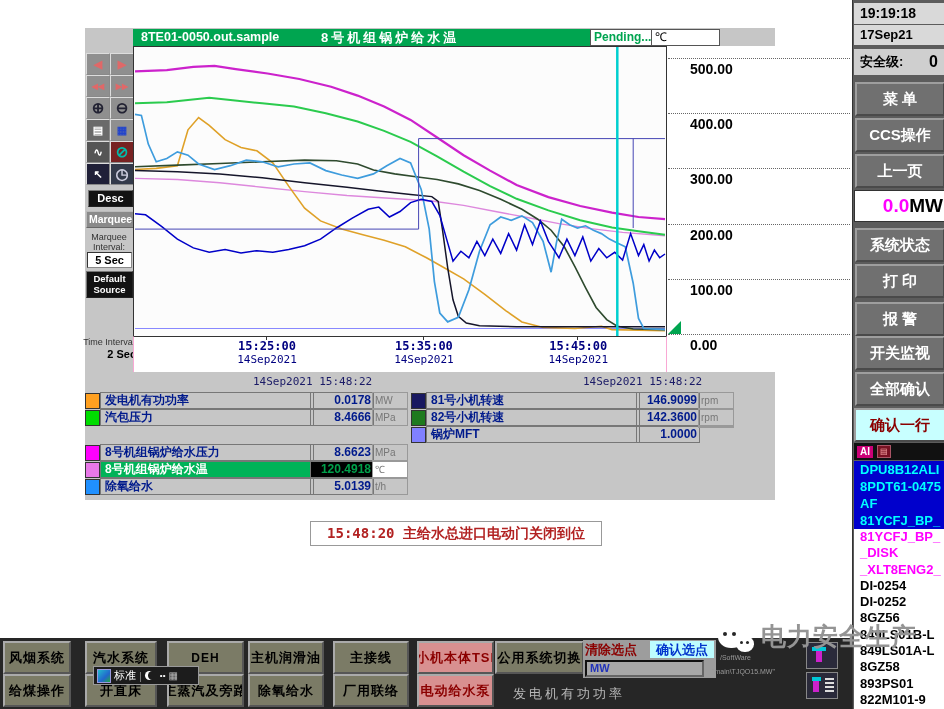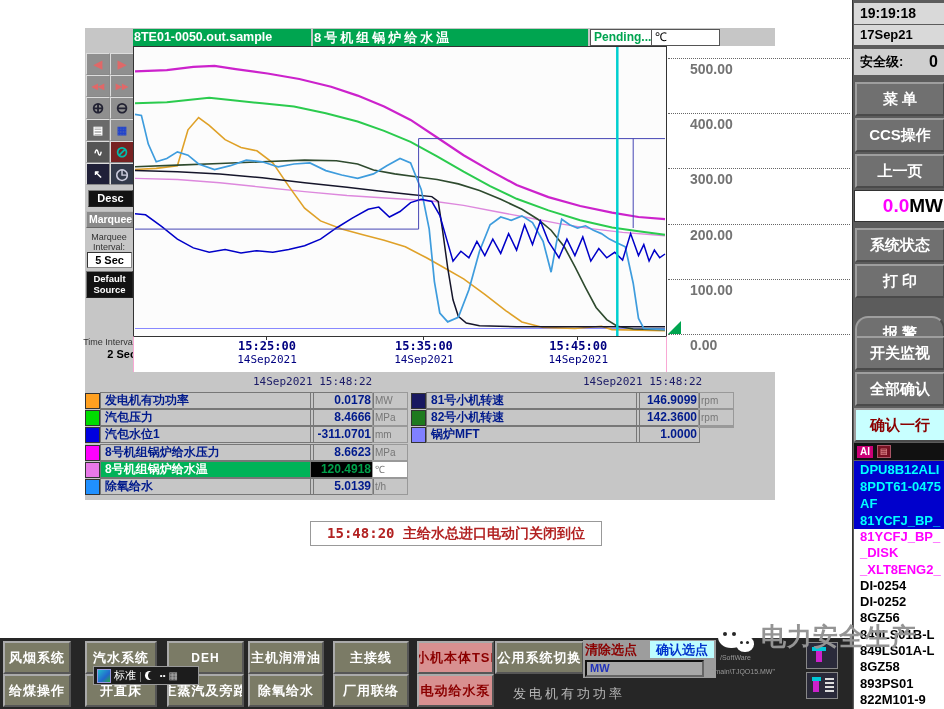--- a/index.html
+++ b/index.html
@@ -2,57 +2,57 @@
 <html><head>
 <meta charset="utf-8">
 <style>
   html,body{margin:0;padding:0;}
   body{width:944px;height:709px;position:relative;background:#fff;
        font-family:"Liberation Sans",sans-serif;overflow:hidden;}
   .abs{position:absolute;}
   
   .gray{background:#c6c6c6;}
   .titlebar{background:#00a550;color:#fff;font-weight:bold;font-size:13px;
-            line-height:17px;padding-left:1px;white-space:nowrap;overflow:hidden;}
+            line-height:17px;padding-left:8px;white-space:nowrap;overflow:hidden;}
   .whitebox{background:#fff;border:1px solid #555;font-size:12px;line-height:15px;padding-left:3px;}
   
   .tool{width:22px;height:20px;background:#8f8f8f;border:1px outset #ddd;
         display:flex;align-items:center;justify-content:center;font-size:11px;
         font-weight:bold;cursor:pointer;}
   .blackbtn{background:#121212;color:#fff;font-weight:bold;text-align:center;border:1px outset #777;}
   .tinylbl{font-size:9px;color:#333;text-align:center;line-height:10px;}
   
   #plot{border:1px solid #333;background:#fcfcfc;}
   #xaxisbox{border:1px solid #f9a8d4;border-top:1px solid #333;background:#fff;}
   .xtick{position:absolute;width:110px;text-align:center;color:#000080;
          font-family:"DejaVu Sans Mono",monospace;font-size:12px;font-weight:bold;}
   .xtick .d{font-size:11px;font-weight:normal;}
   .ytick{position:absolute;left:0;width:182px;}
   .ytick .ln{border-top:1px dotted #666;width:100%;height:0;}
-  .ytick .lb{color:#737373;font-weight:bold;font-size:14px;padding-left:22px;padding-top:2px;}
+  .ytick .lb{color:#000000;font-weight:bold;font-size:14px;padding-left:22px;padding-top:2px;}
   .fts{color:#1a1a66;font-size:11px;font-family:"DejaVu Sans Mono",monospace;}
   
   .pen-row{position:absolute;height:16px;}
   .sw{position:absolute;width:13px;height:14px;top:1px;border:1px solid #333;}
   .pn{position:absolute;border:1px solid #777;font-size:12px;font-weight:bold;color:#001a8c;
       line-height:15px;padding-left:4px;white-space:nowrap;overflow:hidden;}
   .pv{position:absolute;border:1px solid #777;font-size:12px;font-weight:bold;color:#001a8c;
       line-height:15px;text-align:right;padding-right:2px;}
   .pu{position:absolute;border:1px solid #999;font-size:10px;color:#777;line-height:15px;padding-left:2px;}
   .hl .pn{background:#00b358;color:#fff;}
   .hl .pv{background:#000000;color:#00a04a;}
   .hl .pu{background:#fff;}
   
   #alarm-msg{background:#fff;border:1px solid #999;color:#b22222;font-weight:bold;
      font-size:14px;line-height:22px;text-align:center;
      font-family:"DejaVu Sans Mono","Liberation Sans",sans-serif;white-space:nowrap;}
   
   #bottombar{background:#262626;}
   .bbtn{position:absolute;height:29px;background:#7b7b66;border:2px outset #aaa;
-        color:#ffffff;font-weight:bold;font-size:13px;display:flex;align-items:center;
+        color:#000000;font-weight:bold;font-size:13px;display:flex;align-items:center;
         justify-content:center;letter-spacing:1px;cursor:pointer;white-space:nowrap;overflow:hidden;}
   .bbtn.pink{background:#d89090;color:#8b0000;}
   #selpanel{background:#9d9d9d;}
   .clearbtn{color:#8b0000;font-weight:bold;font-size:13px;line-height:17px;cursor:pointer;}
   .confbtn{background:#bdfdff;color:#0033cc;font-weight:bold;font-size:13px;line-height:17px;
            text-align:center;cursor:pointer;}
   #mwbox{background:#a8a8a8;border:2px inset #666;color:#2233bb;font-weight:bold;
          font-size:11px;line-height:13px;padding-left:3px;}
   .smalltxt{color:#999;font-size:7px;white-space:nowrap;}
   #powerlbl{color:#b8b8b8;font-size:13px;letter-spacing:3px;}
@@ -214,26 +214,20 @@
       <div class="pn" style="left: 15px; width: 208px;">发电机有功功率</div>
       <div class="pv" style="left: 225px; width: 60px;">0.0178</div>
       <div class="pu" style="left: 287px; width: 32px;">MW</div>
     </div>
     <div class="pen-row" style="top: 17.2px; left: 0px; width: 100%;">
       <div class="sw" style="background: rgb(0, 221, 0);"></div>
       <div class="pn" style="left: 15px; width: 208px;">汽包压力</div>
       <div class="pv" style="left: 225px; width: 60px;">8.4666</div>
       <div class="pu" style="left: 287px; width: 32px;">MPa</div>
     </div>
-    <div class="pen-row" style="top: 34.4px; left: 0px; width: 100%;">
-      <div class="sw" style="background: rgb(0, 0, 224);"></div>
-      <div class="pn" style="left: 15px; width: 208px;">汽包水位1</div>
-      <div class="pv" style="left: 225px; width: 60px;">-311.0701</div>
-      <div class="pu" style="left: 287px; width: 32px;">mm</div>
-    </div>
     <div class="pen-row" style="top: 51.6px; left: 0px; width: 100%;">
       <div class="sw" style="background: rgb(255, 0, 255);"></div>
       <div class="pn" style="left: 15px; width: 208px;">8号机组锅炉给水压力</div>
       <div class="pv" style="left: 225px; width: 60px;">8.6623</div>
       <div class="pu" style="left: 287px; width: 32px;">MPa</div>
     </div>
     <div class="pen-row hl" style="top: 68.8px; left: 0px; width: 100%;">
       <div class="sw" style="background: rgb(232, 120, 232);"></div>
       <div class="pn" style="left: 15px; width: 208px;">8号机组锅炉给水温</div>
       <div class="pv" style="left: 225px; width: 60px;">120.4918</div>
@@ -324,21 +318,21 @@
   <div class="spanel" style="top:49px;height:26px;background:#cfcfcf;font-size:13px;line-height:26px;">
     <span>安全级:</span>
     <span style="float:right;margin-right:10px;font-size:16px;">0</span>
   </div>
   <div id="side-buttons">
       <div class="sbtn" style="top: 82px;">菜 单</div>
       <div class="sbtn" style="top: 118px;">CCS操作</div>
       <div class="sbtn" style="top: 154px;">上一页</div>
       <div class="sbtn" style="top: 228px;">系统状态</div>
       <div class="sbtn" style="top: 264px;">打 印</div>
-      <div class="sbtn" style="top: 316px; border-radius: 13px;">报 警</div>
+      <div class="sbtn" style="top: 302px;">报 警</div>
       <div class="sbtn" style="top: 336px;">开关监视</div>
       <div class="sbtn" style="top: 372px;">全部确认</div>
     </div>
   <div id="mwdisplay" style="top:190px;">
     <span class="v">0.0</span><span>MW</span>
   </div>
   <div id="ackrow" style="top:408px;">确认一行</div>
   <div id="badges" style="top:443px;">
     <span class="b1">AI</span>
     <span class="b2">▤</span>

